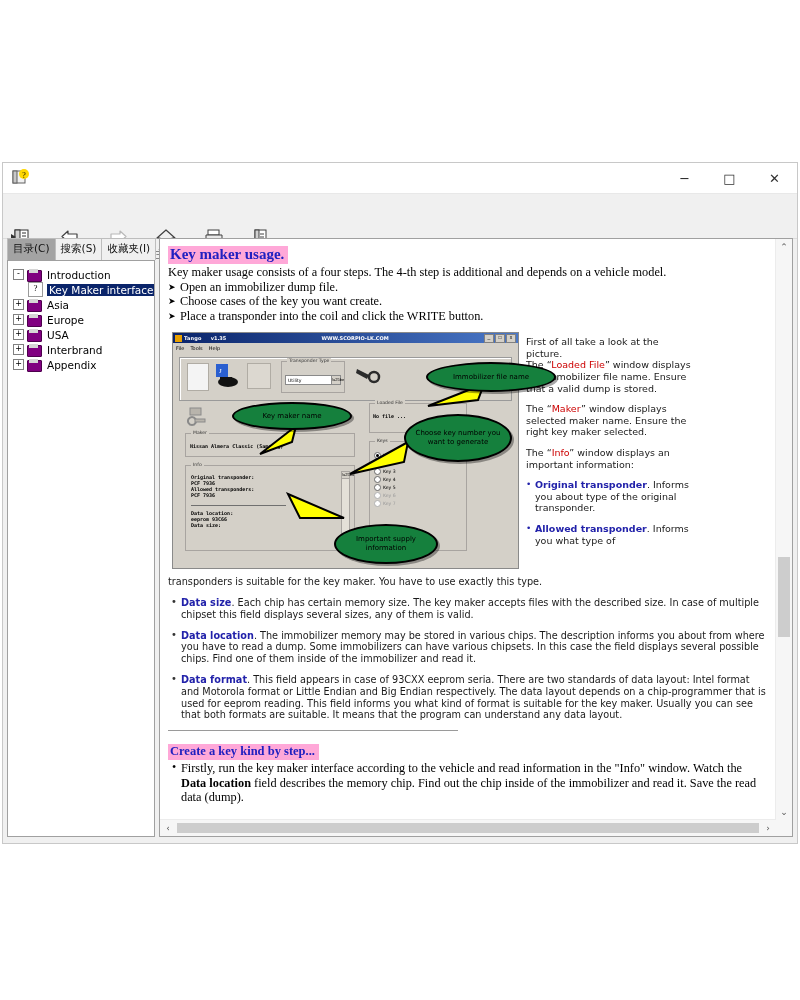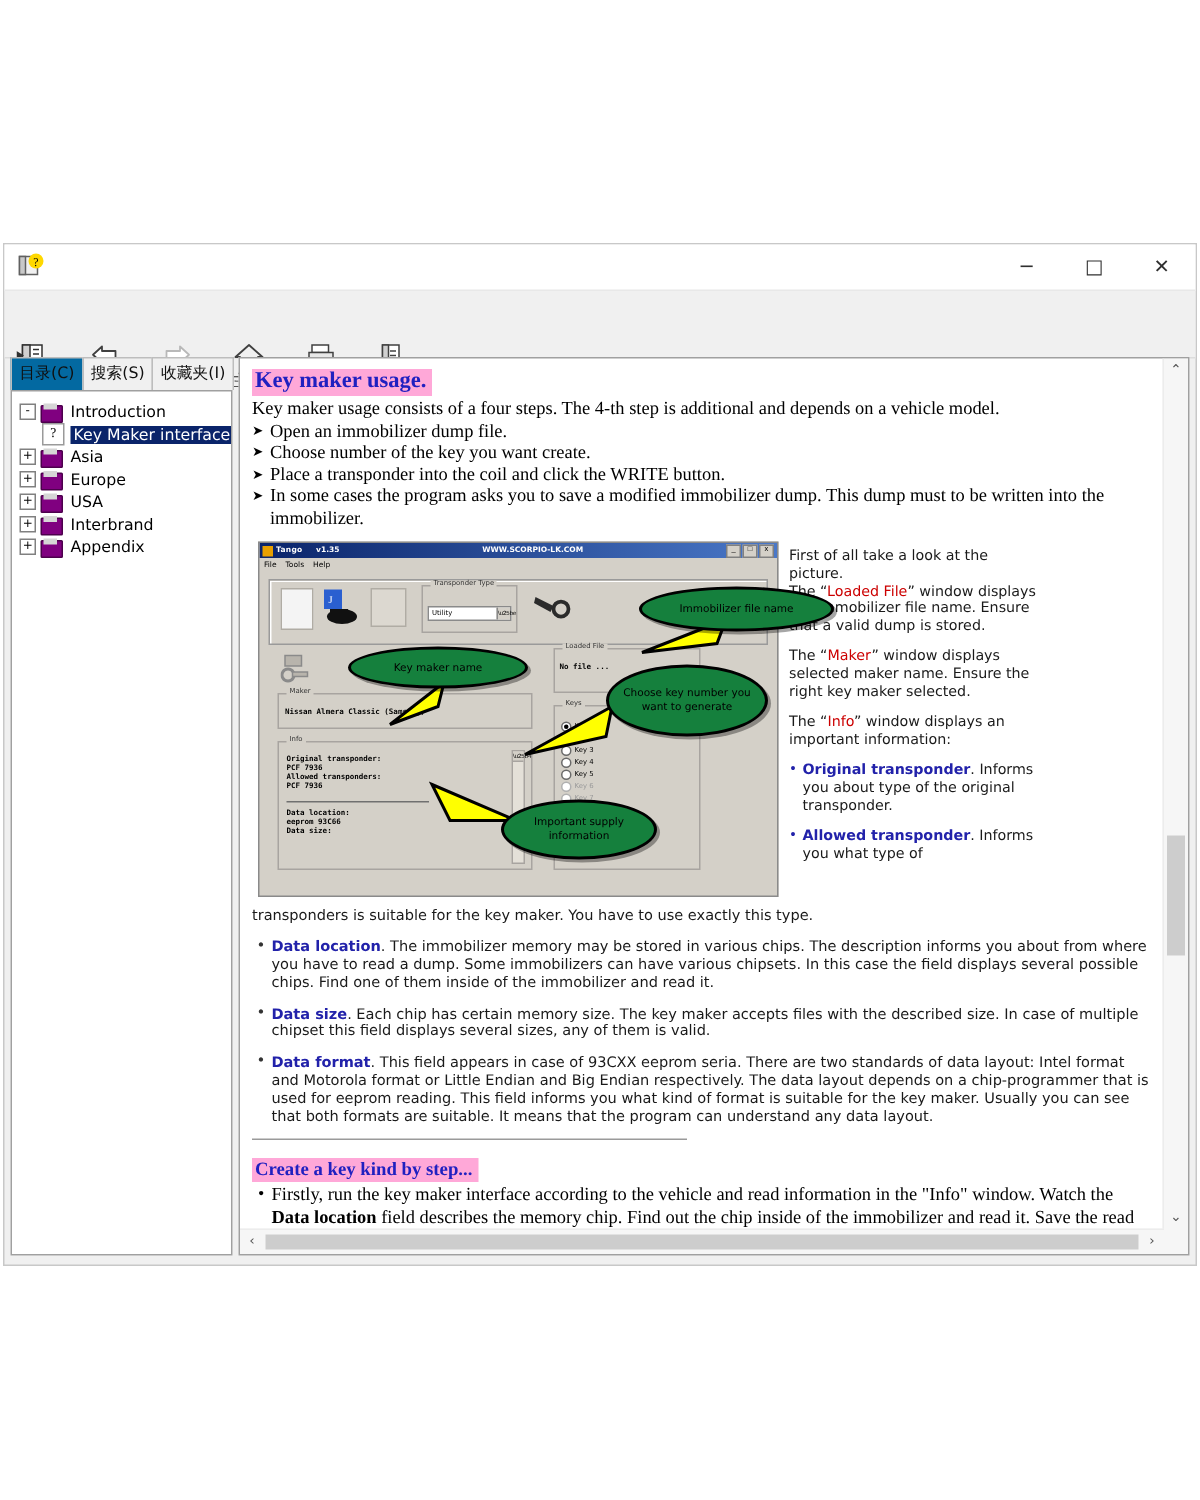--- a/index.html
+++ b/index.html
@@ -23,21 +23,21 @@
   .tb-lbl{font-size:10.5px;color:#1a1a1a;font-family:"DejaVu Sans",sans-serif;line-height:12px;margin-top:1px;white-space:nowrap;}
   .tb-item.disabled .tb-lbl{color:#a8a8a8;}
 
   
   .chm-body{position:absolute;left:0;top:75px;right:0;bottom:0;}
 
   
   .navpane{position:absolute;left:4px;top:0;width:148px;bottom:6px;background:#f0f0f0;}
   .tabs{display:flex;height:22px;align-items:flex-end;}
   .tab{font-size:10.5px;font-family:"DejaVu Sans",sans-serif;padding:3px 5px 4px 5px;border:1px solid #bdbdbd;border-bottom:none;background:#f0f0f0;color:#101010;white-space:nowrap;margin-right:-1px;}
-  .tab.active{background:#0369a1;}
+  .tab.active{background:#a3a3a3;}
   .tab-filler{flex:1;border-bottom:1px solid #bdbdbd;}
   .treebox{position:absolute;left:0;top:22px;right:0;bottom:0;background:#ffffff;border:1px solid #a0a0a0;overflow:hidden;}
   .tree{padding:6px 2px 2px 4px;}
   .tnode{display:flex;align-items:center;height:15px;font-size:10.5px;font-family:"DejaVu Sans",sans-serif;color:#000;white-space:nowrap;}
   .tnode.child{padding-left:16px;}
   .expander{width:13px;height:13px;flex:0 0 13px;display:flex;align-items:center;justify-content:center;font-size:9px;line-height:9px;color:#333;margin-right:2px;}
   .expander b{display:block;width:9px;height:9px;border:1px solid #808080;background:#fff;font-size:8px;line-height:7px;text-align:center;font-weight:400;color:#000;}
   .book{width:14px;height:12px;margin-right:4px;position:relative;flex:0 0 14px;}
   .book i{position:absolute;display:block;}
   .book .b1{left:0;top:1px;width:13px;height:10px;background:#800080;border:1px solid #4d004d;border-radius:1px;}
@@ -273,23 +273,22 @@
 
       <div class="contentpane">
         <div class="doc">
 
           <div>
             <span class="h-pink">Key maker usage.</span>
           </div>
           <div class="lead">Key maker usage consists of a four steps. The 4-th step is additional and depends on a vehicle model.</div>
           <ul class="arrow-list">
             <li>Open an immobilizer dump file.</li>
-            <li>Choose number of the key you want create.</li>
+            <li>Choose cases of the key you want create.</li>
             <li>Place a transponder into the coil and click the WRITE button.</li>
-            <li>In some cases the program asks you to save a modified immobilizer dump. This dump must to be written into the immobilizer.</li>
           </ul>
 
           <div class="figrow">
 
             <div class="appshot">
               <div class="app-title">
                 <span class="app-logo"></span>
                 <span class="t">Tango</span>
                 <span class="v">v1.35</span>
                 <span class="w">WWW.SCORPIO-LK.COM</span>
@@ -418,37 +417,37 @@
             <svg class="tail" style="left:178px;top:104px;width:70px;height:44px;">
               <path d="M62 6 L4 38 L58 26 Z" fill="#ffff00" stroke="#000" stroke-width="2"></path>
             </svg>
             <div class="balloon" style="left:236px;top:82px;width:108px;height:48px;">
               <span>Choose key number you want to generate</span>
             </div>
 
             <svg class="tail" style="left:114px;top:158px;width:68px;height:36px;">
               <path d="M6 4 L62 28 L18 28 Z" fill="#ffff00" stroke="#000" stroke-width="2"></path>
             </svg>
-            <div class="balloon" style="left:166px;top:172px;width:104px;height:40px;">
+            <div class="balloon" style="left:166px;top:192px;width:104px;height:40px;">
               <span>Important supply information</span>
             </div>
 
             <div class="sidecol">
               <p><span>First of all take a look at the picture.</span><br><span>The “</span><span class="red">Loaded File</span><span>” window displays the immobilizer file name. Ensure that a valid dump is stored.</span></p>
               <p><span>The “</span><span class="red">Maker</span><span>” window displays selected maker name. Ensure the right key maker selected.</span></p>
               <p><span>The “</span><span class="red">Info</span><span>” window displays an important information:</span></p>
               <p class="side-bullet"><span class="blue-b">Original transponder</span><span>. Informs you about type of the original transponder.</span></p>
               <p class="side-bullet"><span class="blue-b">Allowed transponder</span><span>. Informs you what type of</span></p>
             </div>
           </div>
 
           <p class="para">transponders is suitable for the key maker. You have to use exactly this type.</p>
 
+          <p class="b-item"><span class="blue-b">Data size</span><span>. Each chip has certain memory size. The key maker accepts files with the described size. In case of multiple chipset this field displays several sizes, any of them is valid.</span></p>
           <p class="b-item"><span class="blue-b">Data location</span><span>. The immobilizer memory may be stored in various chips. The description informs you about from where you have to read a dump. Some immobilizers can have various chipsets. In this case the field displays several possible chips. Find one of them inside of the immobilizer and read it.</span></p>
-          <p class="b-item"><span class="blue-b">Data size</span><span>. Each chip has certain memory size. The key maker accepts files with the described size. In case of multiple chipset this field displays several sizes, any of them is valid.</span></p>
           <p class="b-item"><span class="blue-b">Data format</span><span>. This field appears in case of 93CXX eeprom seria. There are two standards of data layout: Intel format and Motorola format or Little Endian and Big Endian respectively. The data layout depends on a chip-programmer that is used for eeprom reading. This field informs you what kind of format is suitable for the key maker. Usually you can see that both formats are suitable. It means that the program can understand any data layout.</span></p>
 
           <div class="hr-short"></div>
 
           <div>
             <span class="h-pink small">Create a key kind by step...</span>
           </div>
           <p class="s-item"><span>Firstly, run the key maker interface according to the vehicle and read information in the "Info" window. Watch the </span><b>Data location</b><span> field describes the memory chip. Find out the chip inside of the immobilizer and read it. Save the read data (dump).</span></p>
         </div>
 

